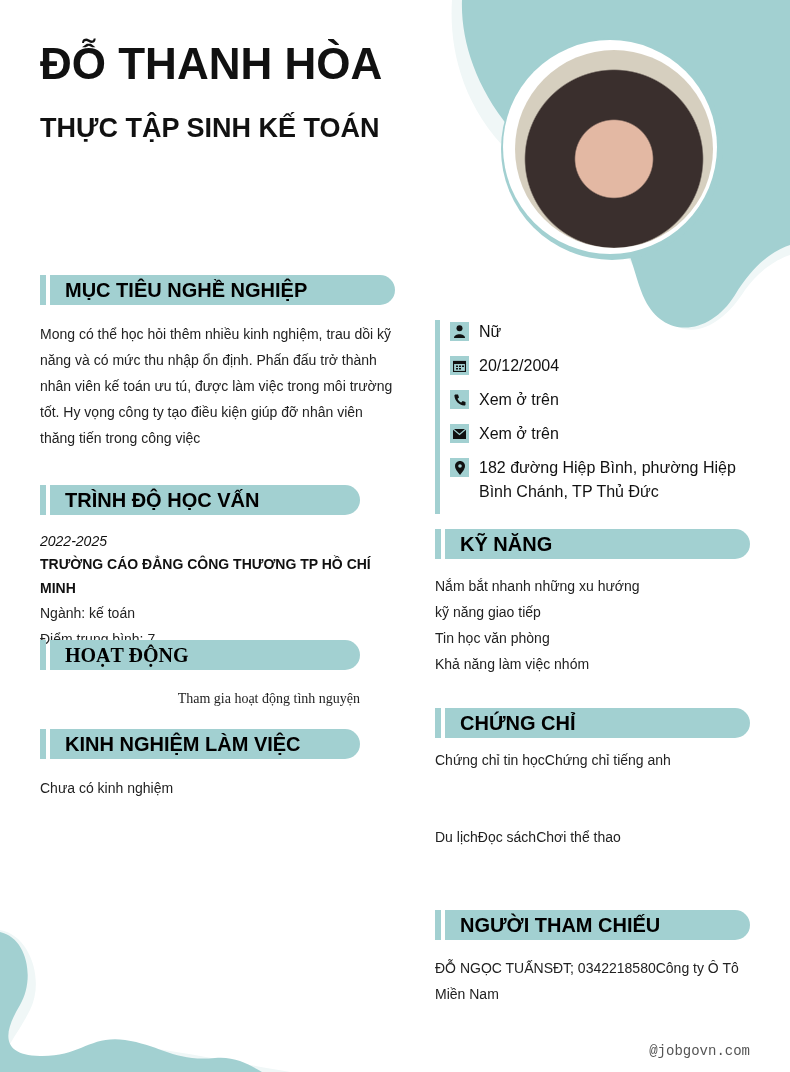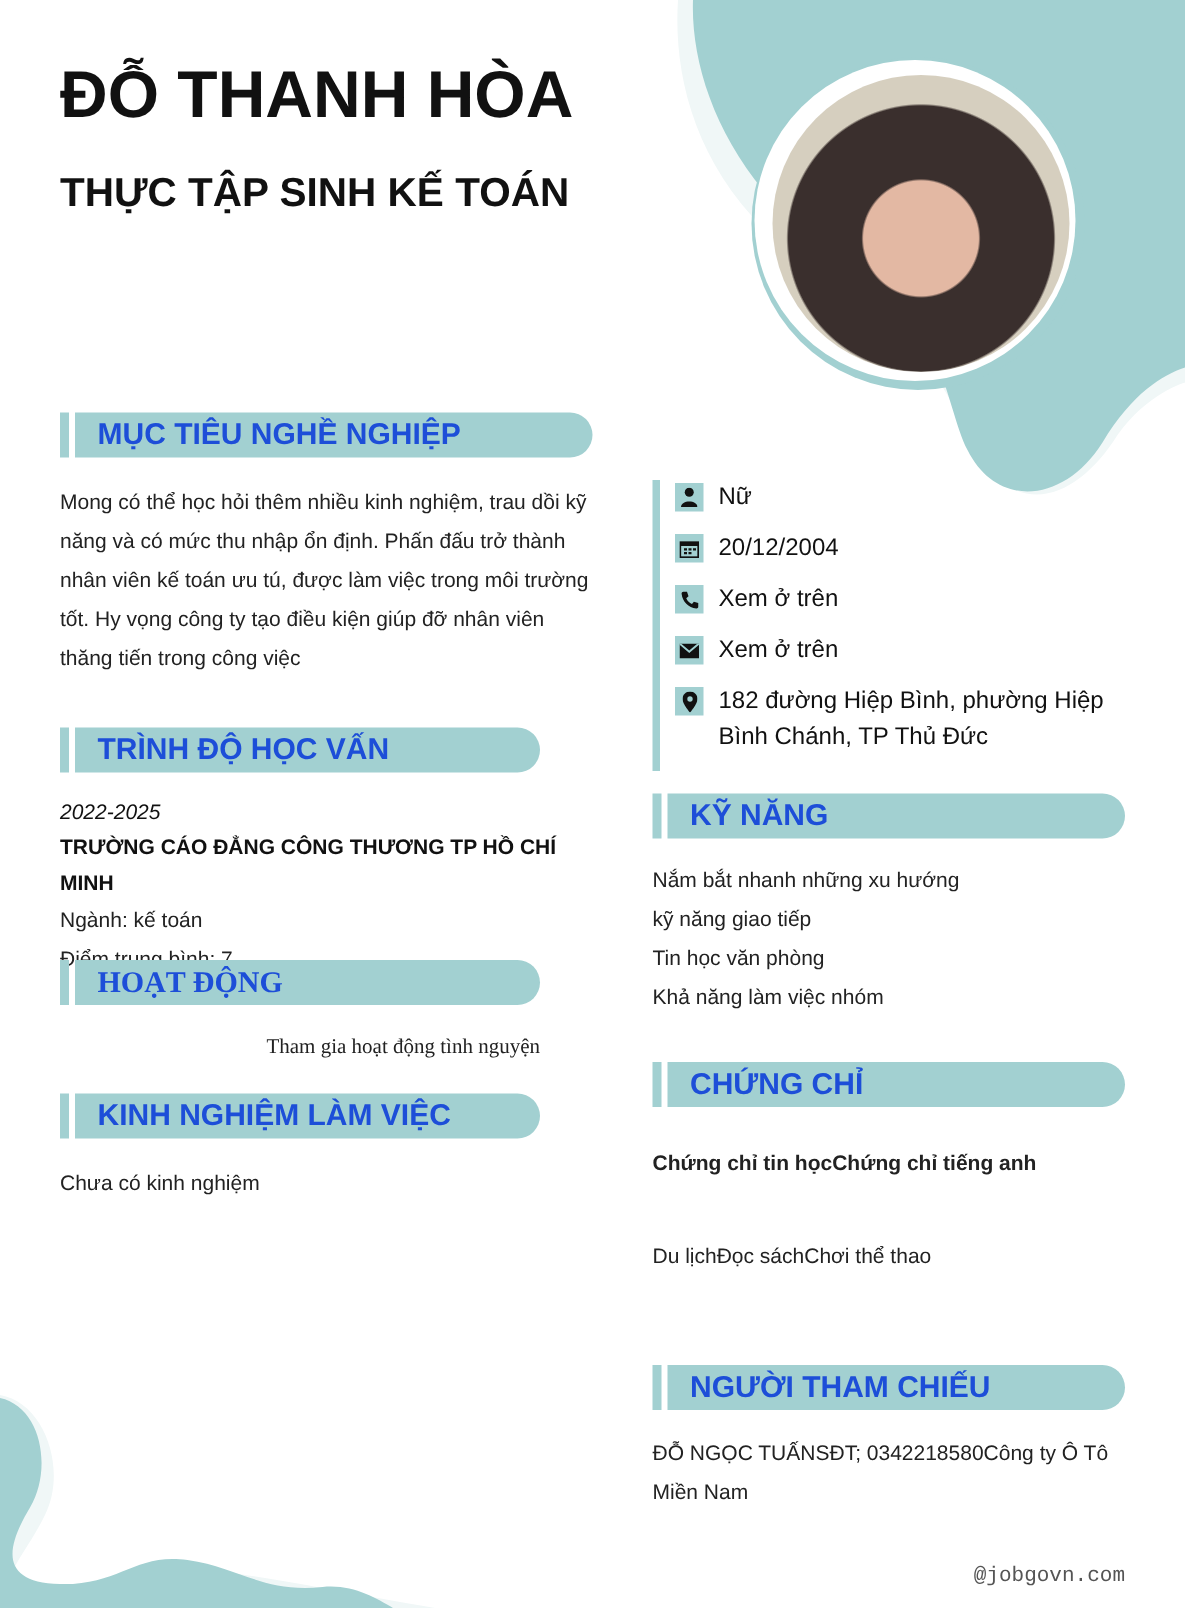--- a/index.html
+++ b/index.html
@@ -9,21 +9,21 @@
   .abs { position:absolute; z-index:1; }
   .name { left:40px; top:38px; font-size:44px; font-weight:bold; letter-spacing:0px; line-height:52px; }
   .title { left:40px; top:110px; font-size:27px; font-weight:bold; line-height:36px; }
   .photo-ring { left:501px; top:38px; width:222px; height:222px; border-radius:50%; background:#a2d0d1; }
   .photo-white { position:absolute; left:2px; top:2px; width:214px; height:214px; border-radius:50%; background:#fff; }
   .photo { position:absolute; left:12px; top:10px; width:198px; height:198px; border-radius:50%; overflow:hidden;
            background:radial-gradient(circle at 50% 55%, #e3b8a3 0 26%, #3a2f2d 27% 60%, #d6cfbf 61%); }
   .head { height:30px; display:flex; align-items:stretch; }
   .head .bar { width:6px; background:#a2d0d1; margin-right:4px; }
   .head .pill { flex:1; background:#a2d0d1; border-radius:0 15px 15px 0; display:flex; align-items:center;
-                padding-left:15px; font-size:20px; font-weight:bold; color:#1d4ed8; }
+                padding-left:15px; font-size:20px; font-weight:bold; color:#000000; }
   .para { font-size:14px; line-height:26px; color:#222; }
   .contact { left:435px; top:320px; width:310px; border-left:5px solid #a2d0d1; padding-left:10px; }
   .crow { display:flex; align-items:flex-start; margin-bottom:10px; font-size:16px; line-height:24px; }
   .crow .ic { width:19px; height:19px; background:#a2d0d1; margin-top:2px; margin-right:10px; flex:none;
               display:flex; align-items:center; justify-content:center; }
   .list div { font-size:14px; line-height:26px; color:#222; }
   .footer { right:40px; top:1043px; font-family:"Liberation Mono", monospace; font-size:14px; color:#555; }
 </style>
 </head>
 <body>
@@ -146,21 +146,21 @@
     <div>Tin học văn phòng</div>
     <div>Khả năng làm việc nhóm</div>
   </div>
 </div>
 
 <div class="abs" style="left:435px; top:708px; width:315px;">
   <div class="head">
     <div class="bar"></div>
       <div class="pill">CHỨNG CHỈ</div>
   </div>
-  <div class="para" style="margin-top:24px;font-weight:bold;">Chứng chỉ tin họcChứng chỉ tiếng anh</div>
+  <div class="para" style="margin-top:9px;">Chứng chỉ tin họcChứng chỉ tiếng anh</div>
 </div>
 
 <div class="abs" style="left:435px; top:809px; width:315px;">
   <div class="para" style="margin-top:15px;">Du lịchĐọc sáchChơi thể thao</div>
 </div>
 
 <div class="abs" style="left:435px; top:910px; width:315px;">
   <div class="head">
     <div class="bar"></div>
       <div class="pill">NGƯỜI THAM CHIẾU</div>

